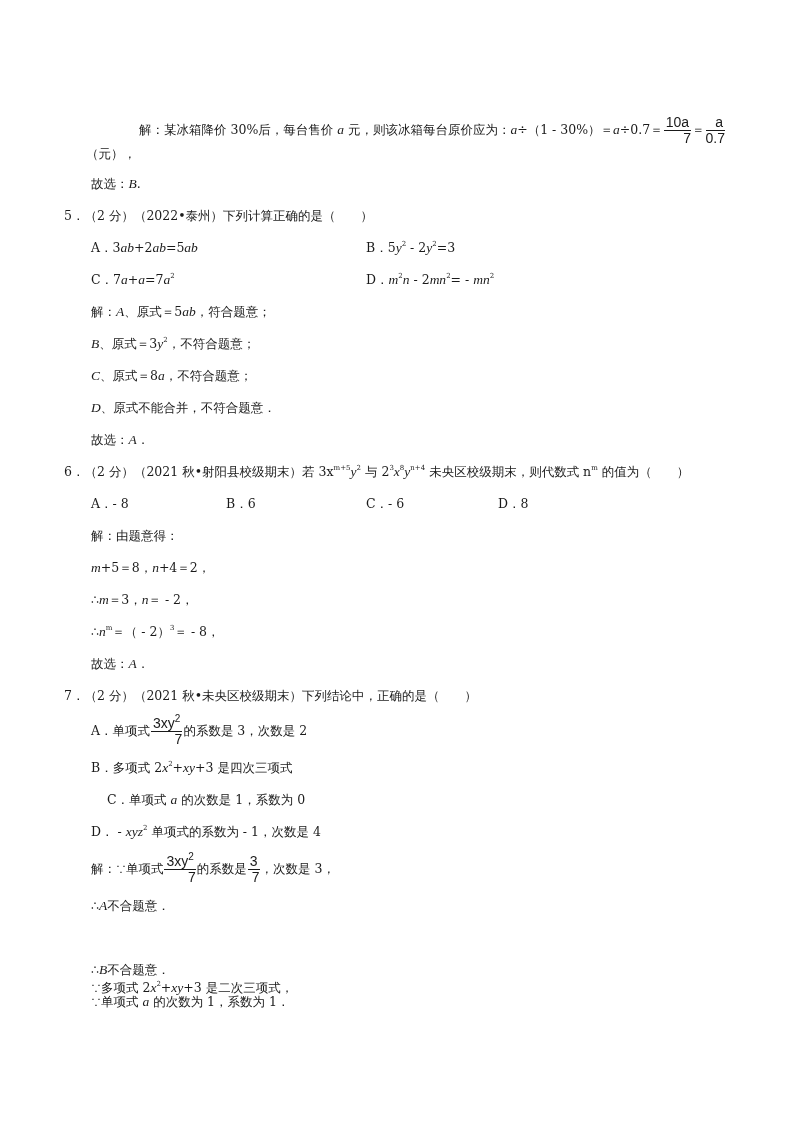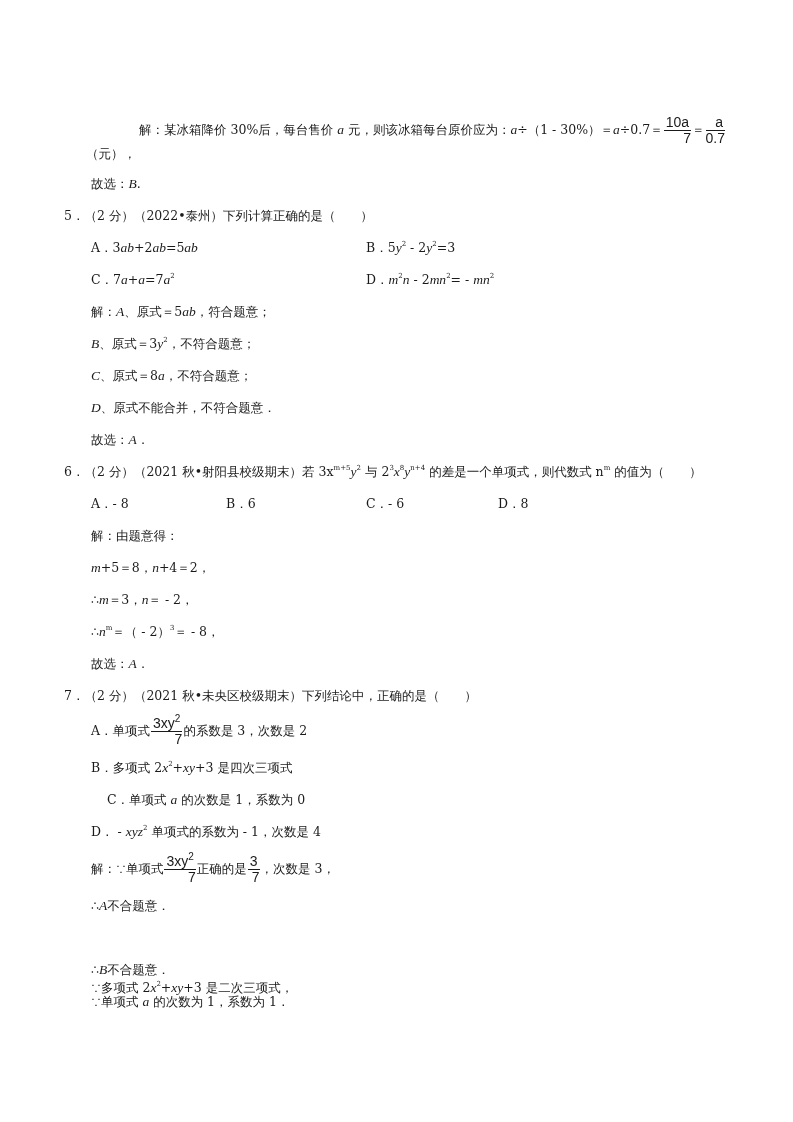--- a/index.html
+++ b/index.html
@@ -38,21 +38,21 @@
 <div class="opt" style="left:91px; top:272px;">C．7<i>a</i>+<i>a</i>=7<i>a</i><sup>2</sup></div>
 <div class="opt" style="left:366px; top:272px;">D．<i>m</i><sup>2</sup><i>n</i> - 2<i>mn</i><sup>2</sup>= - <i>mn</i><sup>2</sup></div>
 
 <div class="line ind" style="top:304px;">解：<i>A</i>、原式＝5<i>ab</i>，符合题意；</div>
 <div class="line ind" style="top:336px;"><i>B</i>、原式＝3<i>y</i><sup>2</sup>，不符合题意；</div>
 <div class="line ind" style="top:368px;text-align:right;"><i>C</i>、原式＝8<i>a</i>，不符合题意；</div>
 <div class="line ind" style="top:400px;"><i>D</i>、原式不能合并，不符合题意．</div>
 <div class="line ind" style="top:432px;">故选：<i>A</i>．</div>
 
 <div class="line q" style="top:464px;">
-  <span>6．</span><span>（2 分）</span><span>（2021 秋•射阳县校级期末）</span><span>若 3x</span><sup>m+5</sup><i>y</i><sup>2</sup><span> 与 2</span><sup>3</sup><i>x</i><sup>8</sup><i>y</i><sup>n+4</sup><span> 的差是一个单项式，则代数式 n</span><sup>m</sup><span> 的值为（　　）</span>
+  <span>6．</span><span>（2 分）</span><span>（2021 秋•射阳县校级期末）</span><span>若 3x</span><sup>m+5</sup><i>y</i><sup>2</sup><span> 与 2</span><sup>3</sup><i>x</i><sup>8</sup><i>y</i><sup>n+4</sup><span> 未央区校级期末，则代数式 n</span><sup>m</sup><span> 的值为（　　）</span>
 </div>
 <div class="opt" style="left:91px; top:496px;">A．- 8</div>
 <div class="opt" style="left:226px; top:496px;">B．6</div>
 <div class="opt" style="left:366px; top:496px;text-align:right;">C．- 6</div>
 <div class="opt" style="left:498px; top:496px;">D．8</div>
 
 <div class="line ind" style="top:528px;">解：由题意得：</div>
 <div class="line ind" style="top:560px;"><i>m</i>+5＝8，<i>n</i>+4＝2，</div>
 <div class="line ind" style="top:592px;">∴<i>m</i>＝3，<i>n</i>＝ - 2，</div>
 <div class="line ind" style="top:624px;">∴<i>n</i><sup>m</sup>＝（ - 2）<sup>3</sup>＝ - 8，</div>
@@ -62,18 +62,18 @@
   <span>7．</span><span>（2 分）</span><span>（2021 秋•未央区校级期末）</span><span>下列结论中，正确的是（　　）</span>
 </div>
 <div class="opt" style="left:91px; top:716px;">
   <span>A．单项式</span><span class="frac"><span class="num"><span>3xy</span><sup>2</sup></span><span class="den">7</span></span><span>的系数是 3，次数是 2</span>
 </div>
 <div class="opt" style="left:91px; top:760px;text-align:right;">B．多项式 2<i>x</i><sup>2</sup>+<i>xy</i>+3 是四次三项式</div>
 <div class="opt" style="left:91px; top:792px;margin-left:16px;">C．单项式 <i>a</i> 的次数是 1，系数为 0</div>
 <div class="opt" style="left:91px; top:824px;">D． - <i>xyz</i><sup>2</sup> 单项式的系数为 - 1，次数是 4</div>
 
 <div class="line ind" style="top:854px;">
-  <span>解：∵单项式</span><span class="frac"><span class="num"><span>3xy</span><sup>2</sup></span><span class="den">7</span></span><span>正确的是</span><span class="frac"><span class="num">3</span><span class="den">7</span></span><span>，次数是 3，</span>
+  <span>解：∵单项式</span><span class="frac"><span class="num"><span>3xy</span><sup>2</sup></span><span class="den">7</span></span><span>的系数是</span><span class="frac"><span class="num">3</span><span class="den">7</span></span><span>，次数是 3，</span>
 </div>
 <div class="line ind" style="top:898px;">∴<i>A</i>不合题意．</div>
 <div class="line ind" style="top:980px;text-align:right;">∵多项式 2<i>x</i><sup>2</sup>+<i>xy</i>+3 是二次三项式，</div>
 <div class="line ind" style="top:962px;">∴<i>B</i>不合题意．</div>
 <div class="line ind" style="top:994px;">∵单项式 <i>a</i> 的次数为 1，系数为 1．</div>
 
 </body></html>

